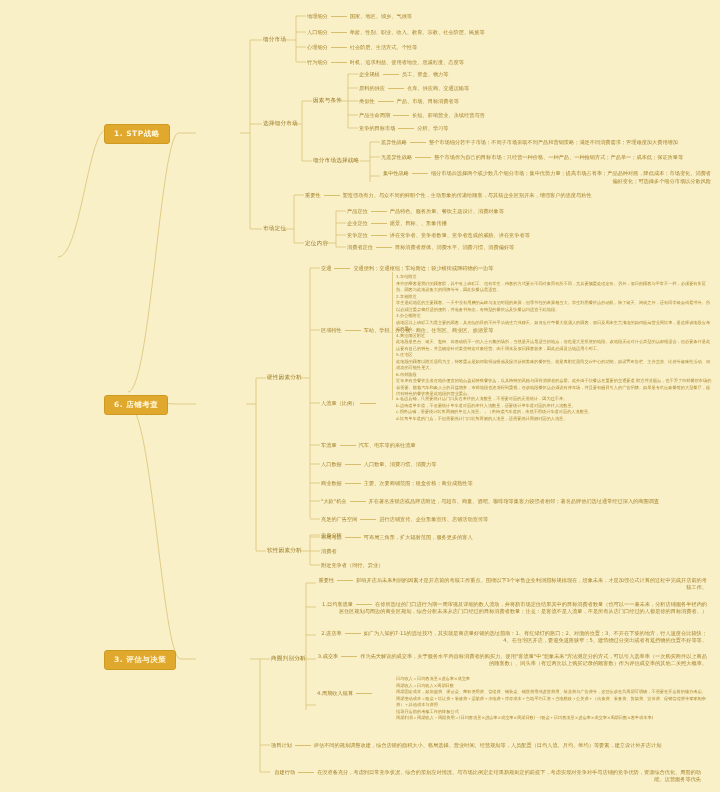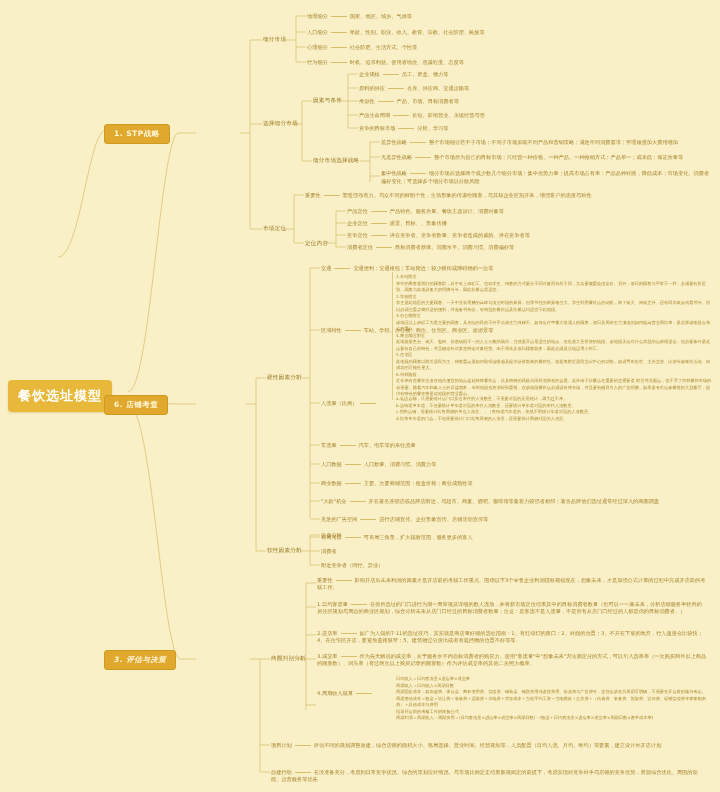--- a/index.html
+++ b/index.html
@@ -7,21 +7,21 @@
     width:720px;height:792px;
     background:#faf0c8;
     font-family:"DejaVu Sans","Liberation Sans",sans-serif;
     color:#8a6d1f;
     overflow:hidden;
     position:relative;
   }
   #canvas{position:absolute;left:0;top:0;width:720px;height:792px;}
   svg.links{position:absolute;left:0;top:0;width:720px;height:792px;pointer-events:none;}
 
-  .node{position:absolute;white-space:nowrap;}
+  .node{position:absolute;white-space:nowrap;text-align:right;}
 
   
   .root{
     left:8px;top:380px;
     background:#e8b83a;
     color:#ffffff;
     font-size:13px;
     font-weight:bold;
     padding:7px 10px;
     border-radius:4px;
@@ -150,21 +150,20 @@
       <path d="M296 659 L 306 659"></path>
       <path d="M306 583 L 306 710"></path>
       <path d="M306 583 L 316 583"></path>
       <path d="M306 607 L 316 607"></path>
       <path d="M306 635 L 316 635"></path>
       <path d="M306 659 L 316 659"></path>
       <path d="M306 705 L 316 705"></path>
     </g>
   </svg>
 
-  <div class="node root">餐饮选址模型</div>
 
   <div class="node l1" style="left:104px;top:124px;">1. STP战略</div>
 
   <div class="node l2" style="left:263px;top:36px;">细分市场</div>
 
   <div class="node l3" style="left:307px;top:13px;">
     <span>地理细分</span><span class="dash"></span><span class="leaf">国家、地区、城乡、气候等</span>
   </div>
   <div class="node l3" style="left:307px;top:29px;">
     <span>人口细分</span><span class="dash"></span><span class="leaf">年龄、性别、职业、收入、教育、宗教、社会阶层、民族等</span>
@@ -273,21 +272,21 @@
 5.住宅区
 此地段的顾客以附近居民为主，待客重点是如何取得温暖感及提供新鲜美味的餐饮性。若是离附近居民交谊中心的功能，如设置布告栏、主办交游、比赛等趣味性活动、则成功的可能性更大。
 6.市郊路段
 近年来有些餐饮业者在地价便宜的地点盖起特殊餐饮店，以其特特的风格与田得消费者的喜爱。此外由于快餐店在重要的交通要道 附近并没据点，也千万了市郊餐饮市场的新需要。随着汽车和豪人士的日益增多，市郊地段也逐渐得到重视，在该地段餐饮店必须设有停车场，并且要有醒目引人的广告招牌。如果是专供应豪餐馆的大型餐厅，提供有特色的餐饮将是此地段的营业重点。</div>
 
   <div class="note-list" id="traffic-notes" style="left:396px;top:396px;width:316px;">a.临边店铺，只需要统计店门口及右来往的人流数量，不需要对面的无需统计，因为过不来。
 b.边街道单车道，不但要统计单车道对面的来往人流数量，还要统计单车道对面的来往人流数量。
 c.拐角店铺，需要统计转角两侧的单位人流量。；（角街道汽车道的，依然不用统计车道对面的人流数量。
 d.转角单车道的门店，不但需要统计门口转角两侧的人流量，还需要统计两侧对面的人流量。</div>
 
-  <div class="node l1" style="left:104px;top:650px;font-style:italic;">3. 评估与决策</div>
+  <div class="node l1" style="left:104px;top:650px;">3. 评估与决策</div>
 
   <div class="node l2" style="left:271px;top:655px;">商圈判别分析</div>
 
   <div class="node l3" style="left:317px;top:577px;max-width:390px;white-space:normal;">
     <span>重要性</span><span class="dash"></span><span class="leaf">影响开店后未来利润的因素才是开店前的考核工作重点。围绕以下3个零售企业利润指标规模现在，想象未来，才是加强公式计算的过程中完成开店前的考核工作。</span>
   </div>
   <div class="node l3" style="left:317px;top:601px;max-width:390px;white-space:normal;">
     <span>1.日均客流量</span><span class="dash"></span><span class="leaf">在你所选址的门口进行为期一周审视及详细的数人流动，并将新市场定位结果其中的目标消费者数量（也可以一一兼未来，分析店铺服务半径内的居住区规划与周边的商业区规划，综合分析未来从店门口经过的目标消费者数量；注意：是客流不是人流量，不是所有从店门口经过的人都是你的目标消费者。）</span>
   </div>
   <div class="node l3" style="left:317px;top:630px;max-width:390px;white-space:normal;">

